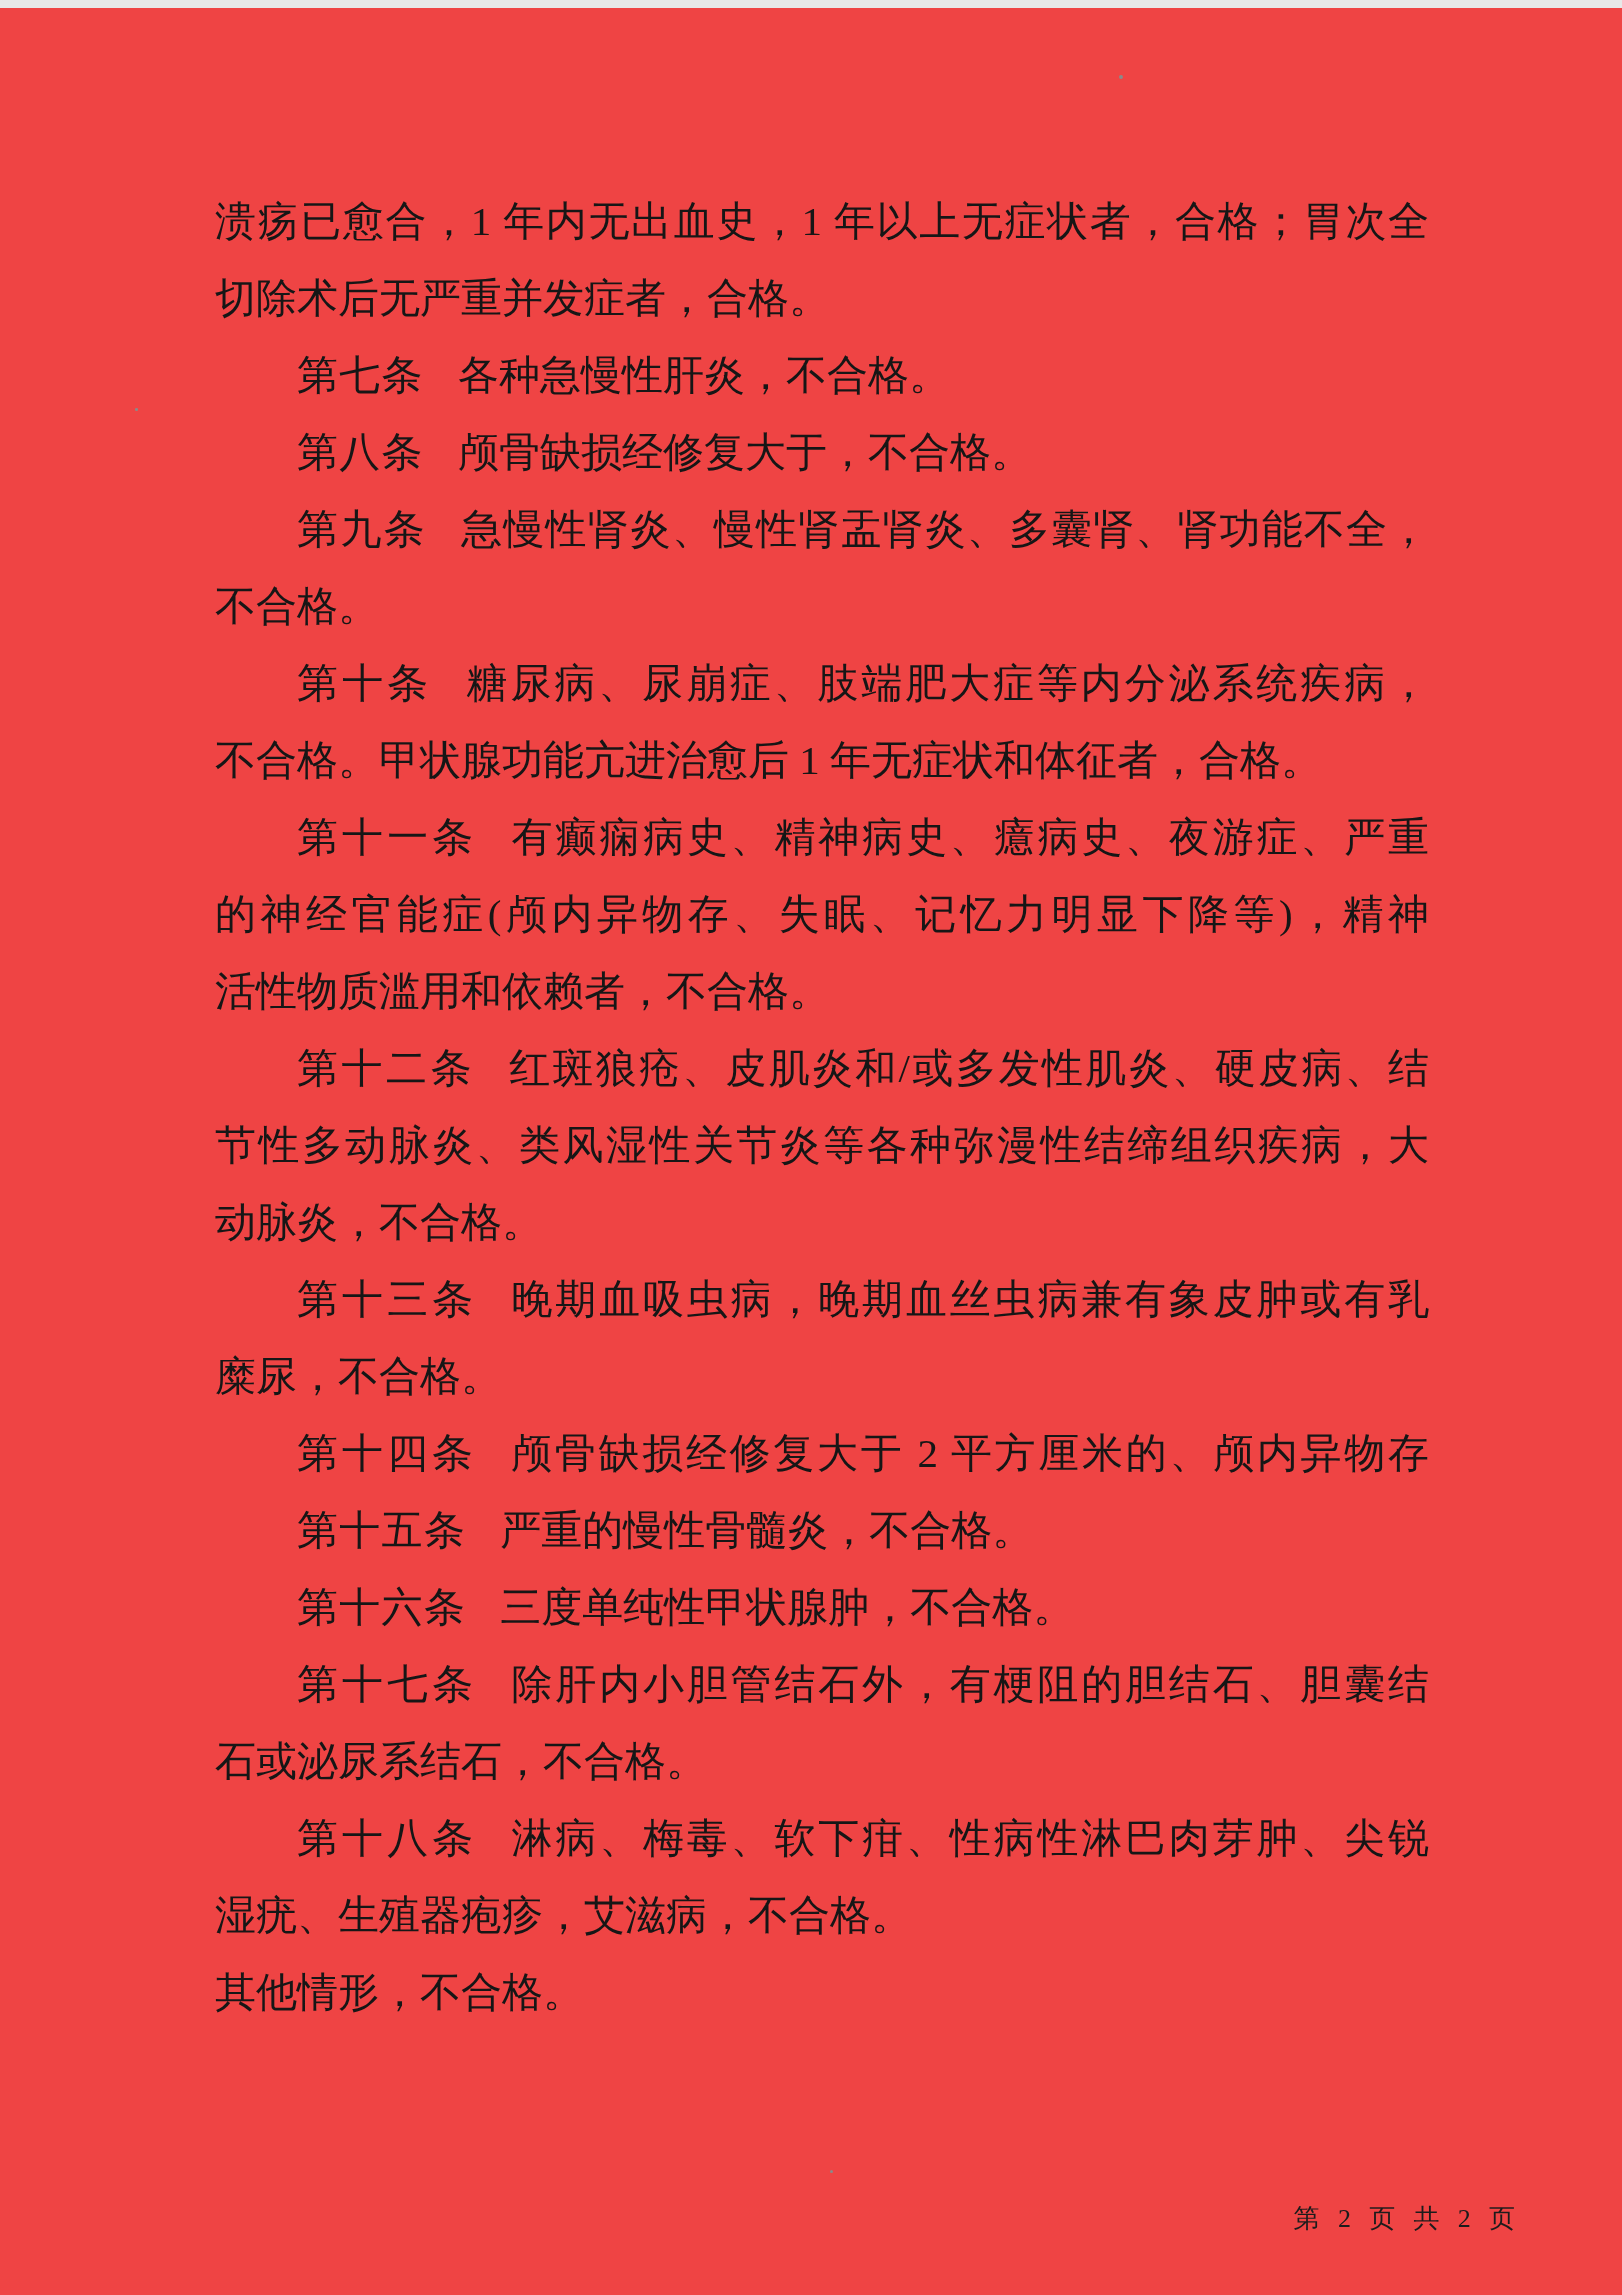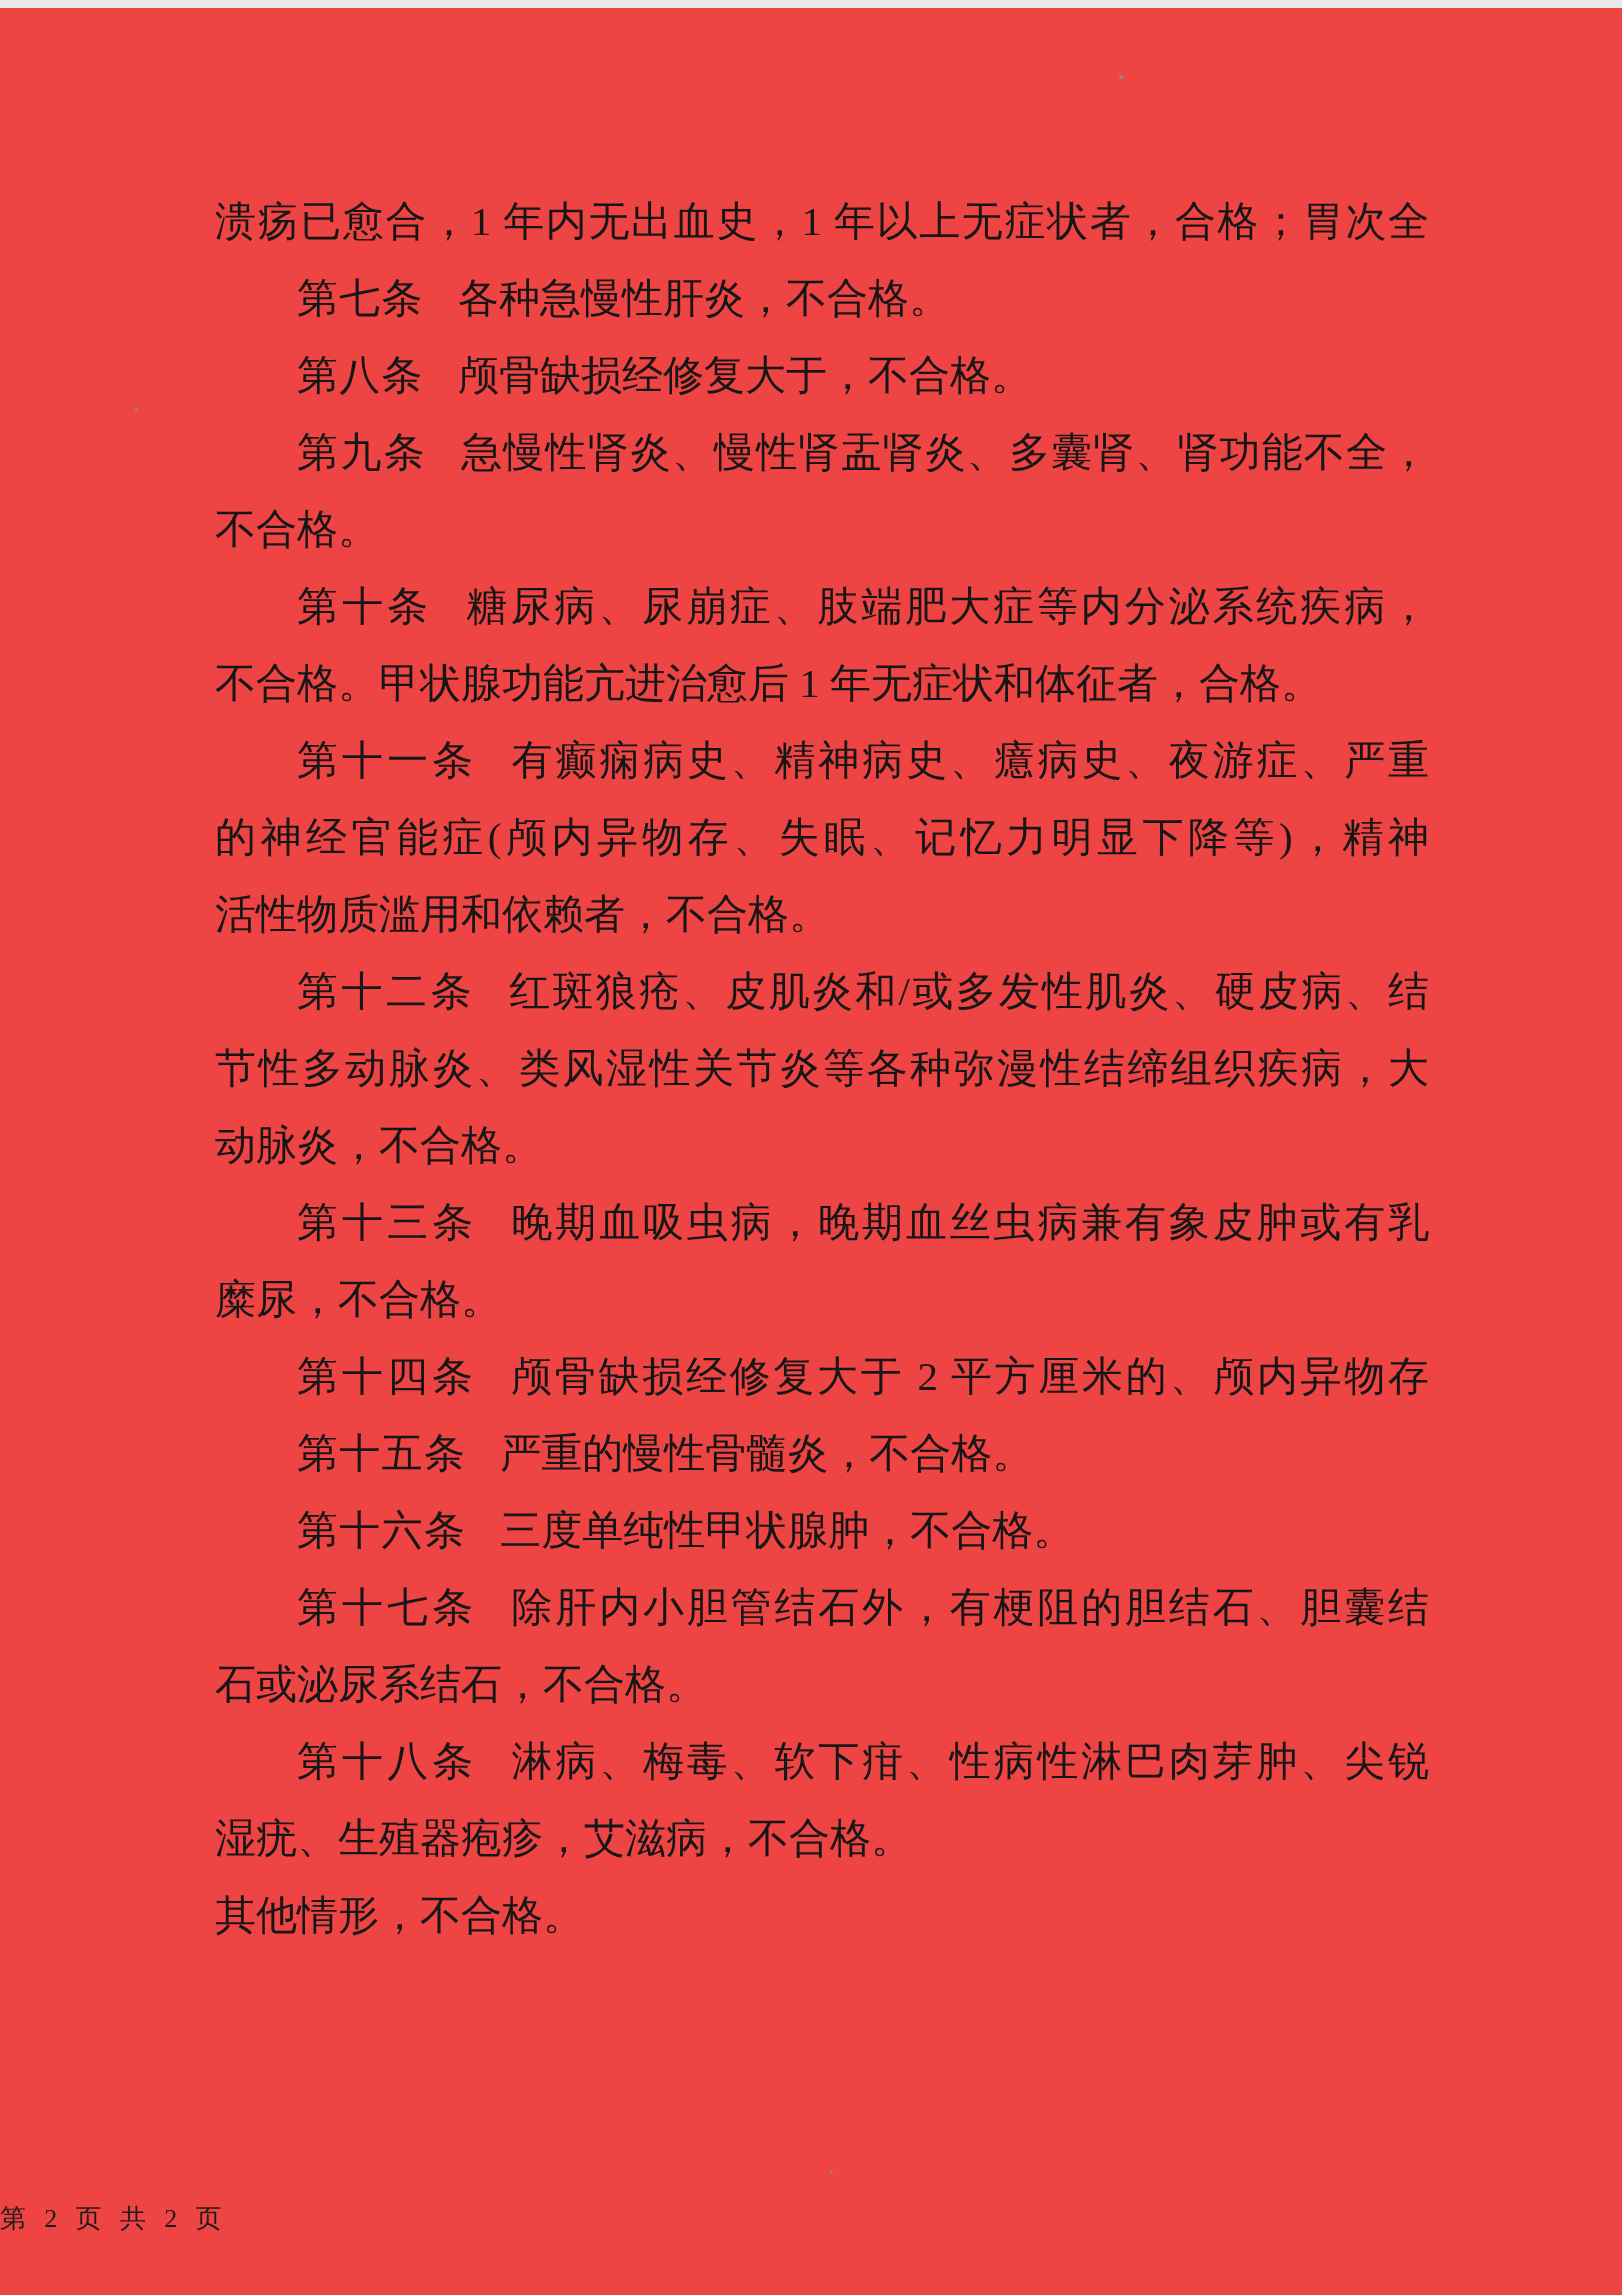--- a/index.html
+++ b/index.html
@@ -30,21 +30,21 @@
   .num {
     font-weight: 400;
     margin-right: 34px;
     letter-spacing: 1.3px;
   }
   .footer {
     position: absolute;
     left: 0;
     top: 2193px;
     width: 1521px;
-    text-align: left;
+    text-align: right;
     font-size: 26px;
     letter-spacing: 5.9px;
     color: #1c1c1c;
   }
   .speck {
     position: absolute;
     background: #8a8a8a;
     border-radius: 50%;
   }
   .speck.s1 { left: 1119px; top: 67px;  width: 3.9px; height: 3.9px; }
@@ -54,20 +54,21 @@
 </head>
 <body>
 
 <div class="page">
   <div class="speck s1"></div>
   <div class="speck s2"></div>
   <div class="speck s3"></div>
 
   <div class="text-block">
     <div class="line fill"><span>溃疡已愈合，1 年内无出血史，1 年以上无症状者，合格；胃次全</span></div>
+    <div class="line"><span>切除术后无严重并发症者，合格。</span></div>
     <div class="line indent"><span class="num">第七条</span><span>各种急慢性肝炎，不合格。</span></div>
     <div class="line indent"><span class="num">第八条</span><span>颅骨缺损经修复大于，不合格。</span></div>
     <div class="line indent fill"><span class="num">第九条</span><span>急慢性肾炎、慢性肾盂肾炎、多囊肾、肾功能不全，</span></div>
     <div class="line"><span>不合格。</span></div>
     <div class="line indent fill"><span class="num">第十条</span><span>糖尿病、尿崩症、肢端肥大症等内分泌系统疾病，</span></div>
     <div class="line"><span>不合格。甲状腺功能亢进治愈后 1 年无症状和体征者，合格。</span></div>
     <div class="line indent fill"><span class="num">第十一条</span><span>有癫痫病史、精神病史、癔病史、夜游症、严重</span></div>
     <div class="line fill"><span>的神经官能症(颅内异物存、失眠、记忆力明显下降等)，精神</span></div>
     <div class="line"><span>活性物质滥用和依赖者，不合格。</span></div>
     <div class="line indent fill"><span class="num">第十二条</span><span>红斑狼疮、皮肌炎和/或多发性肌炎、硬皮病、结</span></div>

